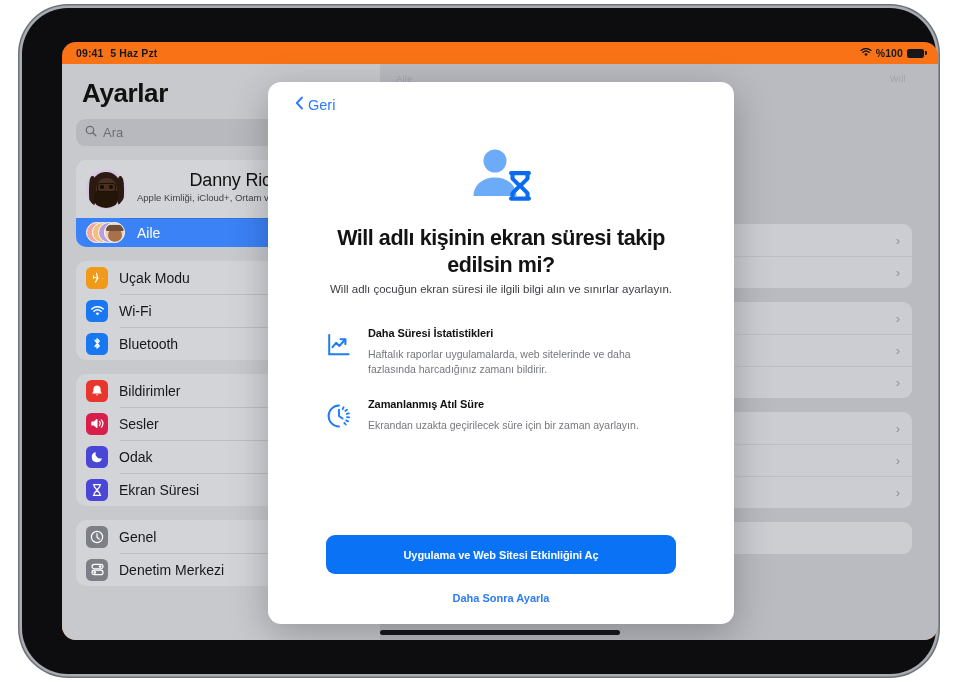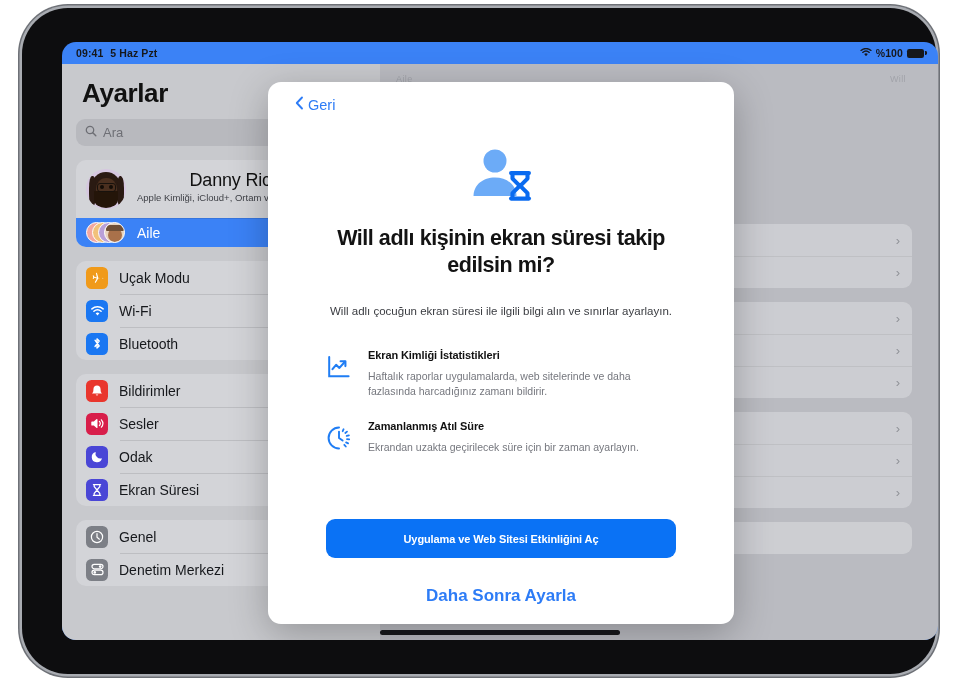--- a/index.html
+++ b/index.html
@@ -16,21 +16,21 @@
     left: 22px; top: 8px;
     width: 914px; height: 666px;
     background: #0d0d0f;
     border-radius: 46px;
     box-shadow: 0 0 0 2.5px #a9acb2, 0 0 0 4px #6e7177;
   }
   #screen {
     position: absolute;
     left: 40px; top: 34px;
     width: 876px; height: 598px;
-    background: #3b82f6;
+    background: #f97316;
     border-radius: 14px;
     overflow: hidden;
   }
 
   
   #status-bar {
     position: absolute; left: 0; top: 0;
     width: 100%; height: 22px;
     display: flex; align-items: center;
     padding: 0 14px;
@@ -183,42 +183,42 @@
     flex: 1;
     padding: 34px 58px 0 58px;
     display: flex; flex-direction: column; align-items: center;
   }
   #hero-icon { width: 68px; height: 58px; margin-bottom: 20px; }
   #modal-title {
     font-size: 21.5px; font-weight: bold; color: #131313;
     text-align: center; line-height: 27px; letter-spacing: -.45px;
   }
   #modal-subtitle {
-    margin-top: 24px;
+    margin-top: 2px;
     font-size: 11.5px; color: #3a3c41;
     text-align: center; line-height: 16px;
   }
   #feature-list { margin-top: 30px; width: 100%; display: flex; flex-direction: column; gap: 22px; }
   .feature-item { display: flex; gap: 16px; align-items: flex-start; }
   .feature-icon { width: 26px; height: 26px; flex: 0 0 auto; margin-top: 5px; }
   .feature-title { font-size: 11px; font-weight: bold; color: #111; letter-spacing: -.1px; }
   .feature-desc { font-size: 10.5px; color: #75777e; line-height: 14.5px; margin-top: 8px; }
   #modal-actions { padding: 0 58px 18px 58px; }
   #primary-button {
     width: 100%; height: 39px; border-radius: 9px;
     background: #0a72f5; color: #fff;
     font-size: 11px; font-weight: bold;
     display: flex; align-items: center; justify-content: center;
     border: none; letter-spacing: -.1px;
     font-family: inherit; cursor: pointer;
   }
   #secondary-button {
-    width: 100%; margin-top: 28px;
+    width: 100%; margin-top: 18px;
     background: none; border: none;
-    color: #2d7cf6; font-size: 17px; font-weight: bold;
+    color: #2d7cf6; font-size: 11px; font-weight: bold;
     font-family: inherit; cursor: pointer;
   }
 </style>
 </head>
 <body>
 
 <div id="device-frame">
   <div id="screen">
 
     <div id="status-bar">
@@ -452,21 +452,21 @@
 
           <div class="feature-item">
             <span class="feature-icon">
               <svg width="26" height="26" viewBox="0 0 26 26">
                 <path d="M3.2 3v19.2h19.4" stroke="#1f7df4" stroke-width="2" fill="none" stroke-linecap="round"></path>
                 <path d="M6.5 15.2l3.6-4.4 3.3 3.1 5.5-6.2" stroke="#1f7df4" stroke-width="2.1" fill="none" stroke-linecap="round" stroke-linejoin="round"></path>
                 <path d="M14.6 7.3h4.8v4.8" stroke="#1f7df4" stroke-width="2.1" fill="none" stroke-linecap="round" stroke-linejoin="round"></path>
               </svg>
             </span>
             <div>
-              <div class="feature-title">Ekran Kimliği İstatistikleri</div>
+              <div class="feature-title">Daha Süresi İstatistikleri</div>
               <div class="feature-desc">Haftalık raporlar uygulamalarda, web sitelerinde ve daha fazlasında harcadığınız zamanı bildirir.</div>
             </div>
           </div>
 
           <div class="feature-item">
             <span class="feature-icon">
               <svg width="26" height="26" viewBox="0 0 26 26">
                 <path d="M13 2.6a10.4 10.4 0 0 0 0 20.8" stroke="#1f7df4" stroke-width="2" fill="none" stroke-linecap="round"></path>
                 <path d="M13 6.6V13l3.6 2.6" stroke="#1f7df4" stroke-width="1.9" fill="none" stroke-linecap="round" stroke-linejoin="round"></path>
                 <g stroke="#1f7df4" stroke-width="1.8" stroke-linecap="round">

